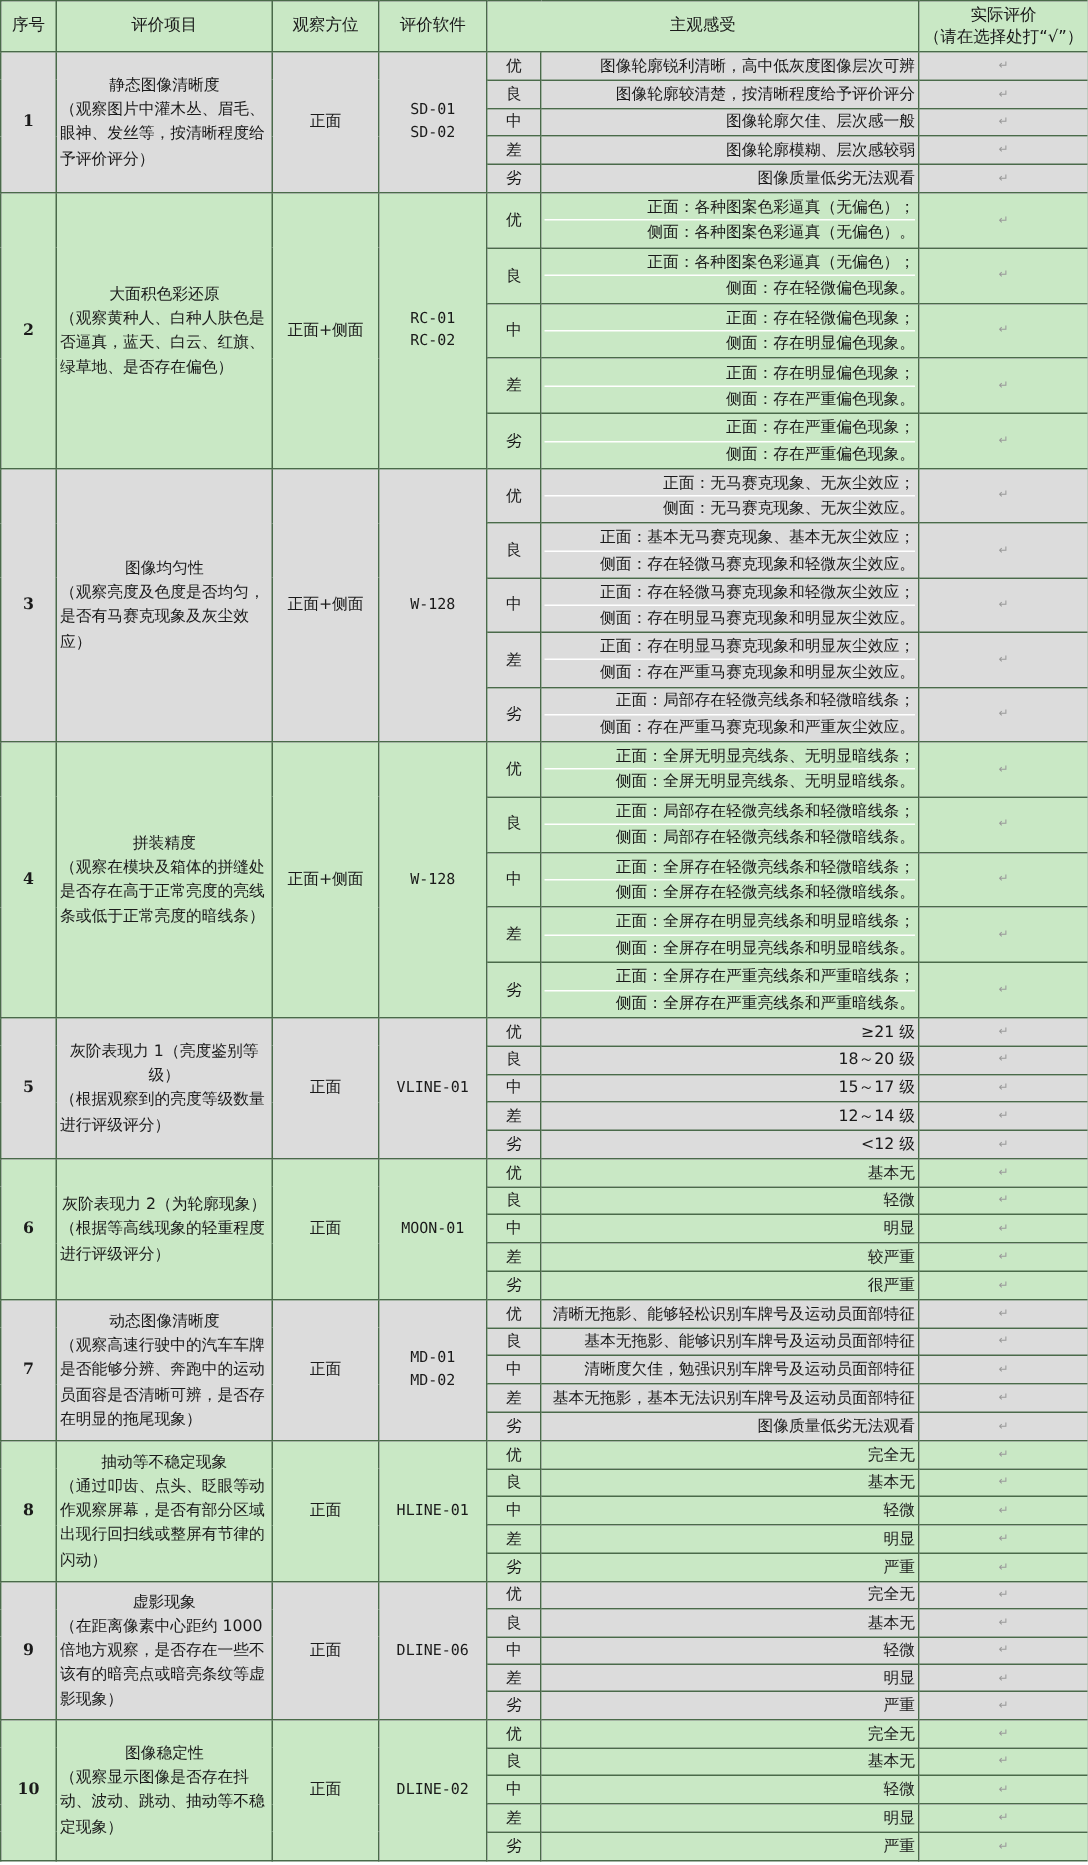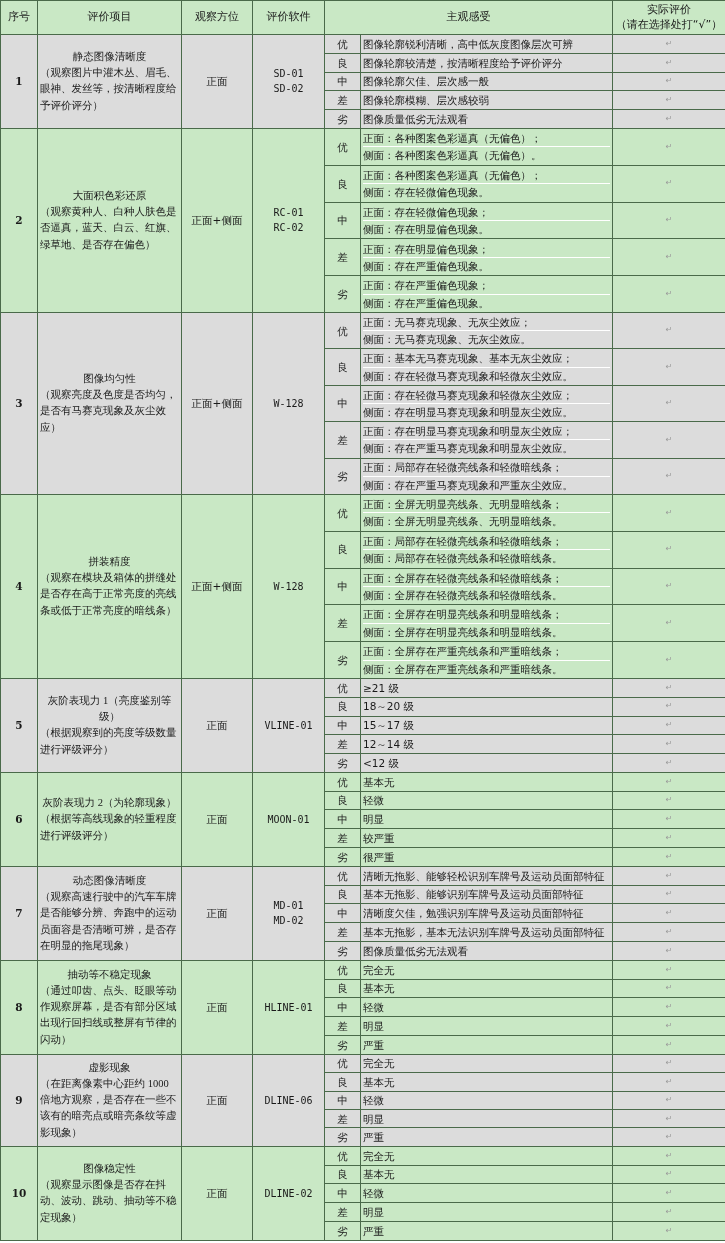--- a/index.html
+++ b/index.html
@@ -15,26 +15,26 @@
   table.eval td, table.eval th {
     border: 1px solid #4a6a4a;
     padding: 0 2px;
     vertical-align: middle;
     overflow: hidden;
   }
   th { font-weight: normal; background: #c9e8c5; text-align: center; height: 33px; font-size: 11px; line-height: 1.35; }
   tr.g-green td { background: #c9e8c5; }
   tr.g-gray td { background: #dcdcdc; }
   td.no { text-align: center; font-weight: bold; font-family: "DejaVu Serif", serif; }
-  td.item { text-align: left; padding: 0 3px; font-family: Liberation Serif, serif; }
+  td.item { text-align: left; padding: 0 3px; }
   td.item .title { display: block; text-align: center; }
   td.center { text-align: center; }
   td.sw { text-align: center; font-family: "DejaVu Sans Mono", "Liberation Mono", monospace; font-size: 10px; }
   td.grade { text-align: center; }
-  td.desc { text-align: left; padding-left: 8px; white-space: nowrap; }
+  td.desc { text-align: right; padding-left: 8px; white-space: nowrap; }
   td.desc .line { display: block; }
   td.mark { text-align: center; color: #9a9a9a; font-size: 8px; }
   td.desc.split .line + .line { border-top: 1px solid #ffffff; }
 </style>
 </head>
 <body>
 
 <table class="eval">
   <colgroup>
     <col style="width:37px">

